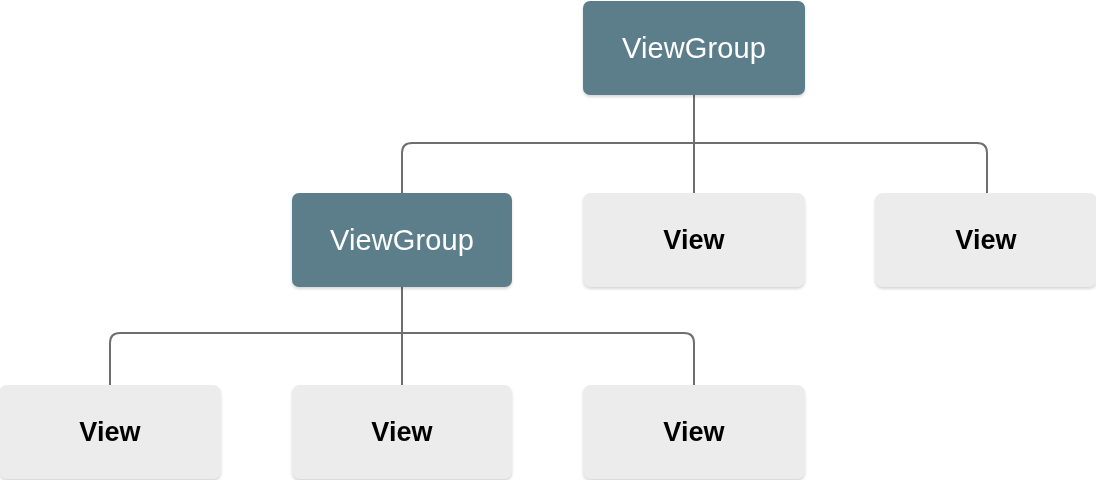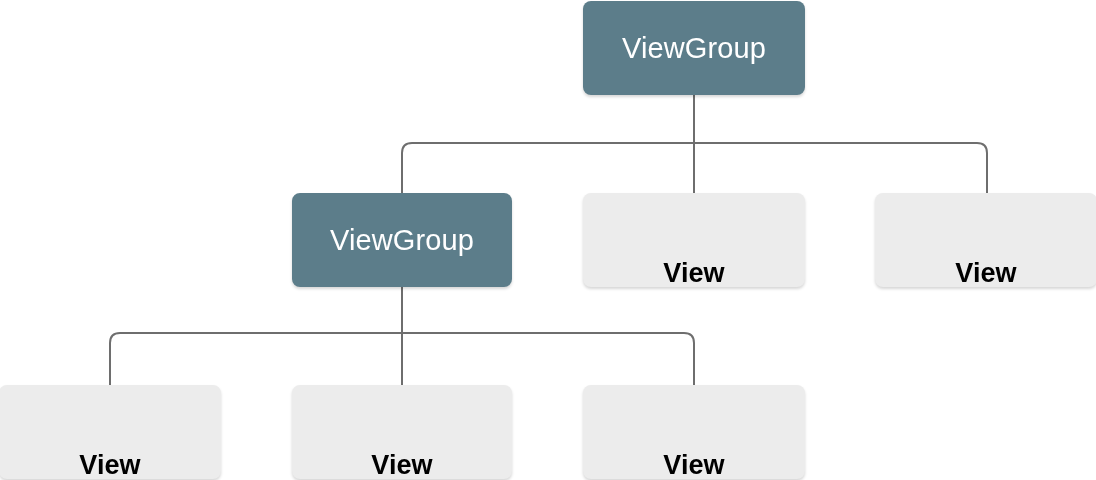--- a/index.html
+++ b/index.html
@@ -36,30 +36,30 @@
     box-shadow: 0 2px 3px rgba(0,0,0,0.16);
     z-index: 2;
   }
   .node-label {
     display: block;
     line-height: 1;
     white-space: nowrap;
   }
   .node.group {
     background: #5c7d8a;
+    border-radius: 7px;
   }
   .node.group .node-label {
     color: #ffffff;
     font-size: 29px;
     font-weight: 500;
     letter-spacing: 0.1px;
   }
   .node.leaf {
     background: #ececec;
-    align-items: flex-end;
   }
   .node.leaf .node-label {
     color: #000000;
     font-size: 27px;
     font-weight: 700;
     letter-spacing: 0.1px;
   }
 </style>
 </head>
 <body>

